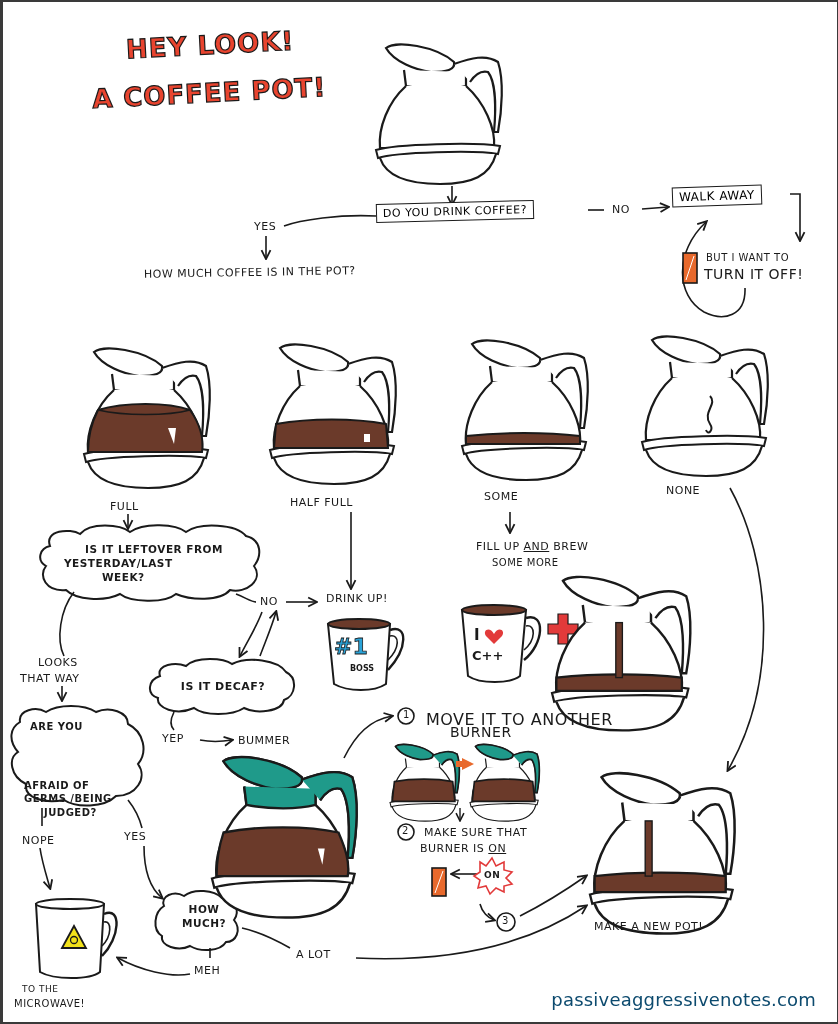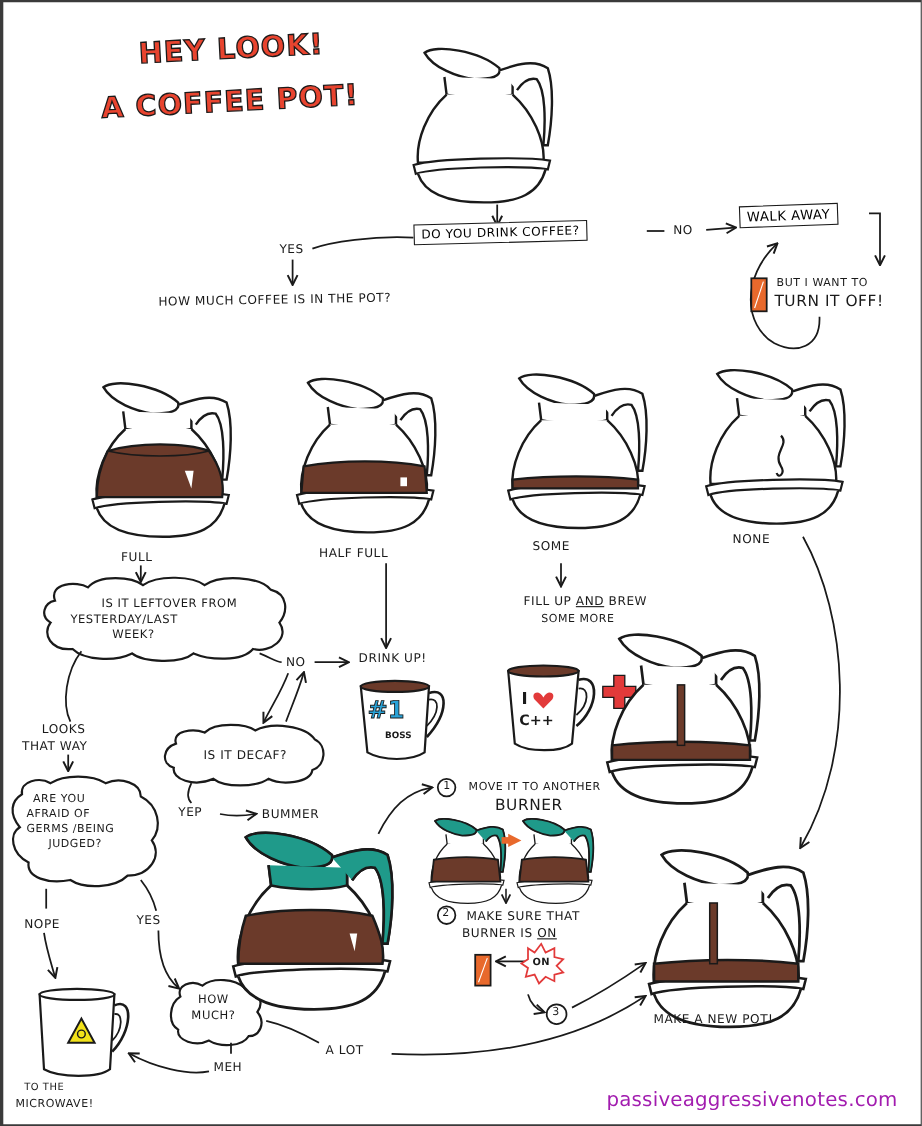--- a/index.html
+++ b/index.html
@@ -3,22 +3,22 @@
 <meta charset="utf-8">
 <style>
   html, body { margin:0; padding:0; background:#ffffff; }
   body { width:838px; height:1024px; position:relative; overflow:hidden; font-family:"DejaVu Sans", sans-serif; }
   .frame { position:absolute; left:0; top:0; width:834px; height:1020px; border-left:3px solid #3a3a3a; border-top:2px solid #3a3a3a; border-right:2px solid #3a3a3a; border-bottom:2px solid #3a3a3a; box-sizing:content-box; }
   svg.art { position:absolute; left:0; top:0; }
   .t { position:absolute; font-family:"DejaVu Sans", sans-serif; font-size:11px; letter-spacing:0.5px; color:#1a1a1a; text-transform:uppercase; white-space:nowrap; line-height:1.25; }
   .title { position:absolute; font-family:"DejaVu Sans", sans-serif; font-weight:bold; font-size:26px; color:#e8442f; text-transform:uppercase; letter-spacing:1px;
     -webkit-text-stroke:1.2px #1a1a1a; transform:rotate(-3deg); white-space:nowrap; }
   .box { position:absolute; border:1.8px solid #1a1a1a; padding:2px 6px; font-size:11px; letter-spacing:0.5px; text-transform:uppercase; background:#fff; }
-  .cloud-text { position:absolute; font-size:10.5px; letter-spacing:0.5px; text-transform:uppercase; text-align:center; line-height:1.35; color:#1a1a1a; }
-  .watermark { position:absolute; right:22px; bottom:14px; font-family:"DejaVu Sans", sans-serif; font-size:18px; color:#a21caf; letter-spacing:0.2px; }
+  .cloud-text { position:absolute; font-size:10.5px; letter-spacing:0.5px; text-transform:uppercase; text-align:center; line-height:1.35; color:#1a1a1a;font-weight:bold; }
+  .watermark { position:absolute; right:22px; bottom:14px; font-family:"DejaVu Sans", sans-serif; font-size:18px; color:#0c4a6e; letter-spacing:0.2px; }
   .mug-label { position:absolute; font-weight:bold; text-align:center; color:#1a1a1a; }
 </style>
 </head>
 <body>
 
 <div class="frame"></div>
 
 <svg class="art" width="838" height="1024" viewBox="0 0 838 1024" xmlns="http://www.w3.org/2000/svg">
   <defs>
     <marker id="ah" viewBox="0 0 10 10" refX="8" refY="5" markerWidth="7" markerHeight="7" orient="auto-start-reverse">
@@ -223,46 +223,46 @@
 <div class="t" style="left:326px;top:592px;">Drink up!</div>
 <div class="mug-label" style="left:334px;top:634px;font-size:22px;color:#2aa3d8;-webkit-text-stroke:0.8px #1a1a1a;">#1</div>
 <div class="mug-label" style="left:350px;top:664px;font-size:8px;text-transform:uppercase;">Boss</div>
 <div class="cloud-text" style="left:164px;top:680px;width:118px;font-size:11px;">Is it decaf?</div>
 <div class="t" style="left:162px;top:732px;">Yep</div>
 <div class="t" style="left:238px;top:734px;">Bummer</div>
 <div class="t" style="left:38px;top:656px;">Looks</div>
 <div class="t" style="left:20px;top:672px;">that way</div>
 <div class="cloud-text" style="left:18px;top:720px;width:120px;text-align:left;font-size:10px;">
   <div style="padding-left:12px;">Are you</div>
-  <div style="padding-left:6px;">afraid of</div>
+  <div style="padding-left:6px;margin-top:45px;">afraid of</div>
   <div style="padding-left:6px;">germs /being</div>
   <div style="padding-left:26px;">judged?</div>
 </div>
 <div class="t" style="left:22px;top:834px;">Nope</div>
 <div class="t" style="left:124px;top:830px;">Yes</div>
-<div class="cloud-text" style="left:164px;top:902px;width:60px;text-align:center;">
+<div class="cloud-text" style="left:174px;top:902px;width:60px;text-align:center;">
   <div>How</div>
   <div>much?</div>
 </div>
 <div class="t" style="left:194px;top:964px;">Meh</div>
 <div class="t" style="left:296px;top:948px;">A lot</div>
 <div class="t" style="left:22px;top:984px;font-size:9px;">To the</div>
 <div class="t" style="left:14px;top:998px;font-size:10px;">microwave!</div>
 
 <div class="t" style="left:476px;top:540px;text-align:center;">
   <span>Fill up</span>
   <span style="text-decoration:underline;">and</span>
   <span>brew</span>
 </div>
 <div class="t" style="left:492px;top:557px;font-size:10px;">some more</div>
 <div class="mug-label" style="left:474px;top:626px;font-size:15px;">I</div>
 <div class="mug-label" style="left:472px;top:648px;font-size:13px;">C++</div>
 
 <div class="t" style="left:403px;top:709px;font-size:10px;">1</div>
-<div class="t" style="left:426px;top:710px;font-size:10px;">Move it to another</div>
+<div class="t" style="left:426px;top:710px;font-size:16px;">Move it to another</div>
 <div class="t" style="left:450px;top:724px;font-size:14px;">burner</div>
 <div class="t" style="left:402px;top:825px;font-size:10px;">2</div>
 <div class="t" style="left:424px;top:826px;">Make sure that</div>
 <div class="t" style="left:420px;top:842px;">
   <span>burner is</span>
   <span style="text-decoration:underline;">on</span>
 </div>
 <div class="t" style="left:484px;top:870px;font-size:9px;font-weight:bold;">ON</div>
 <div class="t" style="left:502px;top:915px;font-size:10px;">3</div>
 

